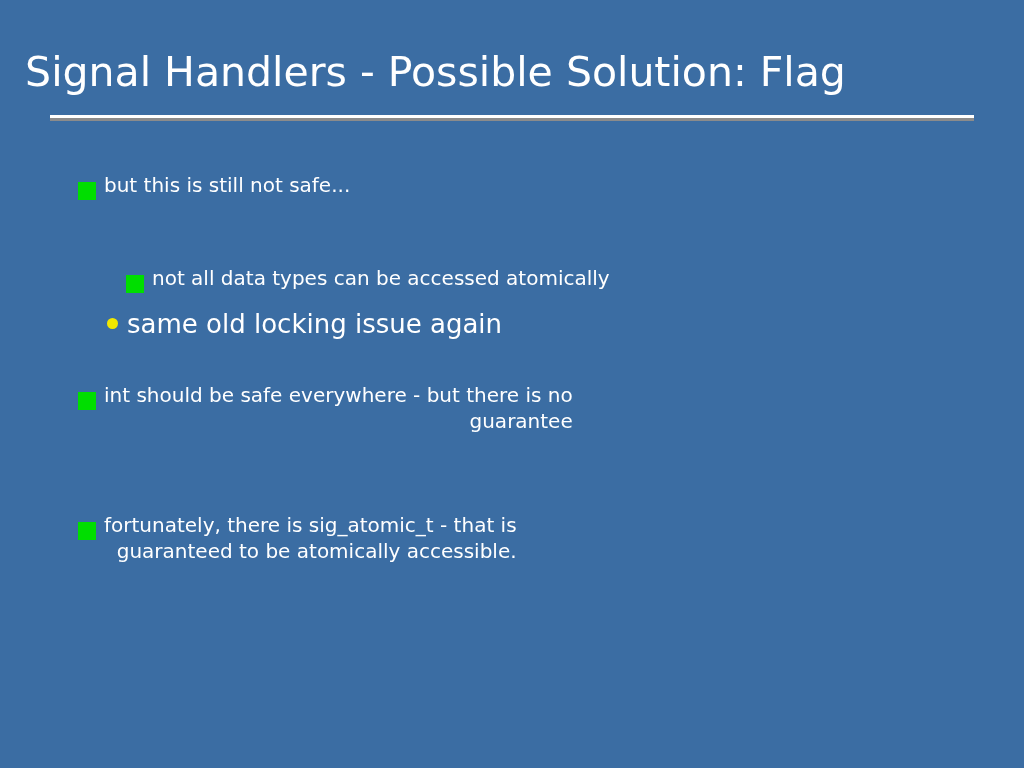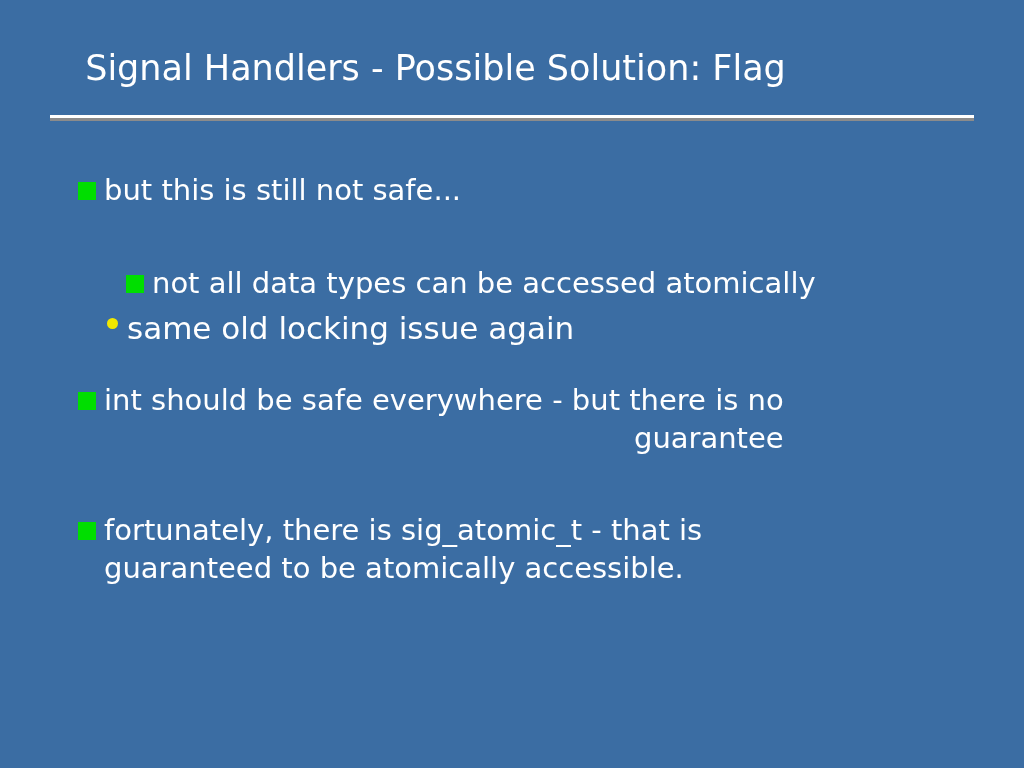--- a/index.html
+++ b/index.html
@@ -13,21 +13,21 @@
     background: #3B6DA3;
     overflow: hidden;
     font-family: "DejaVu Sans", "Liberation Sans", sans-serif;
   }
   .slide-title {
     position: absolute;
     top: 48px;
     left: 0;
     width: 871px;
     text-align: center;
-    font-size: 35px;
+    font-size: 41px;
     letter-spacing: 0px;
     color: #FFFFFF;
     white-space: nowrap;
   }
   .title-rule {
     position: absolute;
     top: 115px;
     left: 50px;
     width: 924px;
     height: 6px;
@@ -41,55 +41,55 @@
     background: #8B8B8B;
   }
   .bullet {
     position: absolute;
     left: 78px;
     display: flex;
     align-items: flex-start;
     color: #FFFFFF;
   }
   .bullet .btext {
-    font-size: 29px;
+    font-size: 20px;
     line-height: 1.3;
     white-space: pre-line;
     max-width: 810px;
   }
   .sq-marker {
     flex: 0 0 auto;
     width: 18px;
     height: 18px;
     margin-top: 10px;
     margin-right: 8px;
     background: #00DE00;
   }
   .bullet.sub {
     left: 107px;
   }
   .bullet.sub .btext {
-    font-size: 31px;
+    font-size: 26px;
     line-height: 1.3;
     max-width: 760px;
   }
   .dot-marker {
     flex: 0 0 auto;
     width: 11px;
     height: 11px;
     margin-top: 10px;
     margin-right: 9px;
     border-radius: 50%;
     background: #F2E800;
   }
   .b1 { top: 172px; }
   .b2 { top: 265px; padding-left: 48px; }
   .b-sub { top: 308px; }
   .b3 { top: 382px; text-align: right; }
-  .b4 { top: 512px; }
+  .b4 { top: 512px; text-align: right; }
 </style>
 </head>
 <body>
 
 <div class="slide">
 
   <div class="slide-title">Signal Handlers - Possible Solution: Flag</div>
 
   <div class="title-rule">
     <div class="rule-top"></div>

